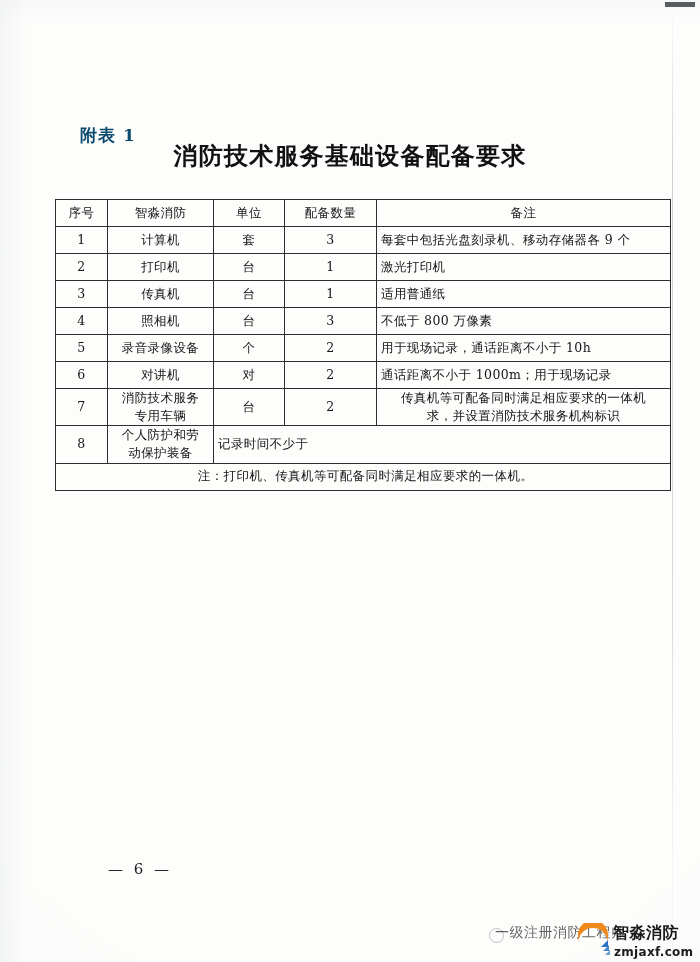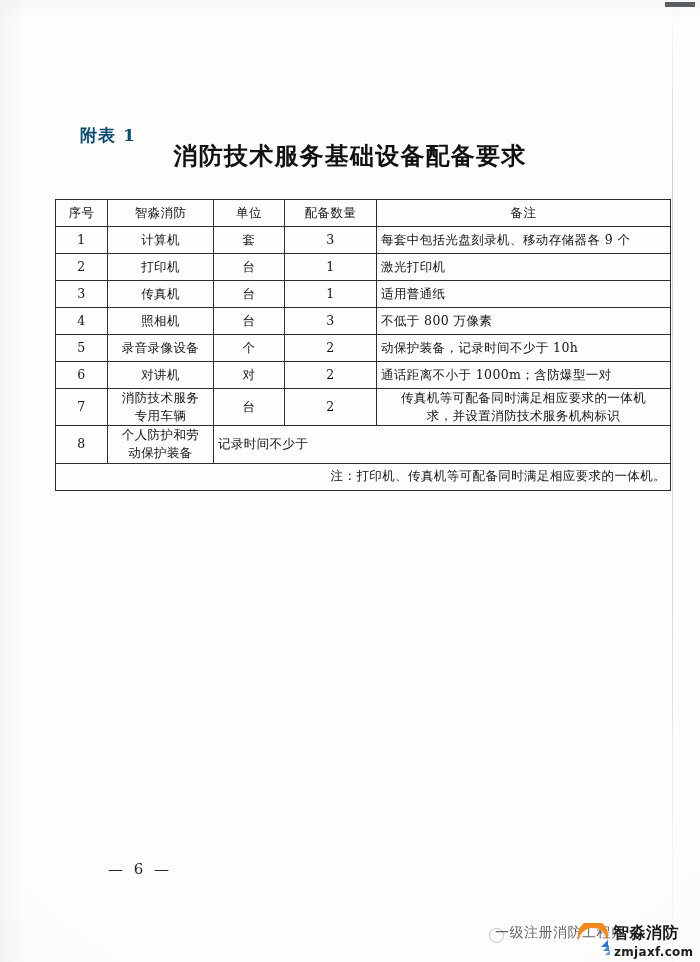--- a/index.html
+++ b/index.html
@@ -104,21 +104,21 @@
   .c-name   { width: 97px;  text-align: center; }
   .c-unit   { width: 62px;  text-align: center; margin-top: 25px; }
   .c-qty    { width: 83px;  text-align: center; }
   .c-remark { width: 285px; text-align: left; padding-left: 9px; }
 
   .equip-table tbody td { height: 26px; }
   .row-tall td { height: 44px; }
   .cell-two-line { line-height: 1.6; text-align: center; }
   .note-row td {
     height: 32px;
-    text-align: right;
+    text-align: center;
     padding-left: 9px;
     letter-spacing: 0.4px;
   }
 
   
   .page-number {
     position: absolute;
     left: 0;
     top: 860px;
     width: 700px;
@@ -243,29 +243,29 @@
         <td class="c-unit">台</td>
         <td class="c-qty">3</td>
         <td class="c-remark">不低于 800 万像素</td>
       </tr>
 
       <tr>
         <td class="c-no">5</td>
         <td class="c-name">录音录像设备</td>
         <td class="c-unit">个</td>
         <td class="c-qty">2</td>
-        <td class="c-remark">动保护装备，记录时间不少于 10h</td>
+        <td class="c-remark">用于现场记录，通话距离不小于 10h</td>
       </tr>
 
       <tr>
         <td class="c-no">6</td>
         <td class="c-name">对讲机</td>
         <td class="c-unit">对</td>
         <td class="c-qty">2</td>
-        <td class="c-remark">通话距离不小于 1000m；含防爆型一对</td>
+        <td class="c-remark">通话距离不小于 1000m；用于现场记录</td>
       </tr>
 
       <tr class="row-tall">
         <td class="c-no">7</td>
         <td class="c-name cell-two-line">
           <div>消防技术服务</div>
           <div>专用车辆</div>
         </td>
         <td class="c-unit">台</td>
         <td class="c-qty">2</td>

